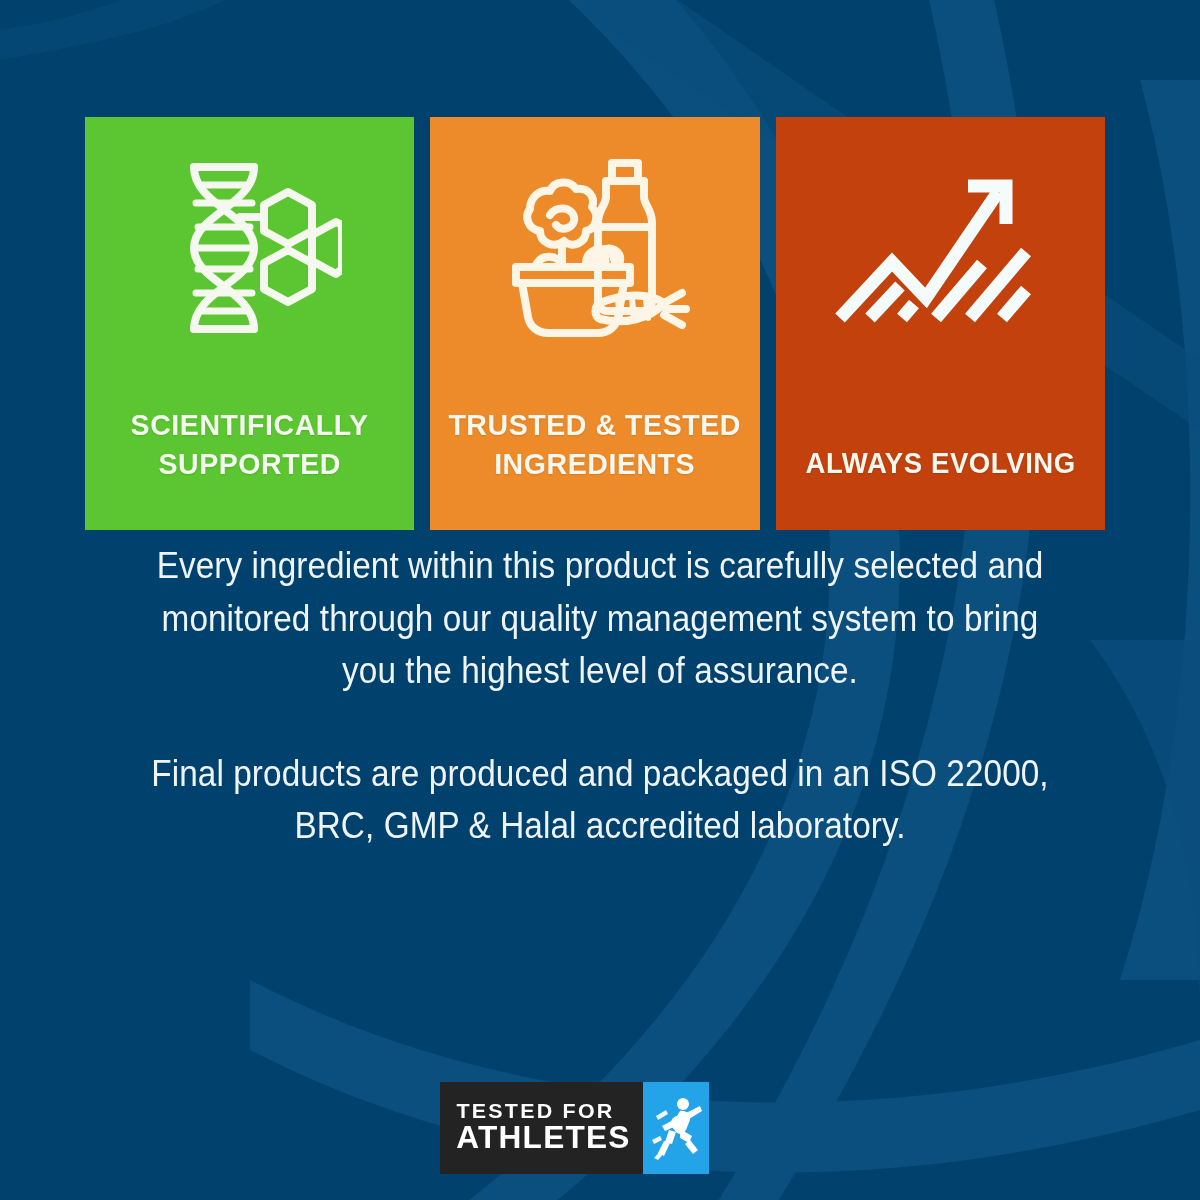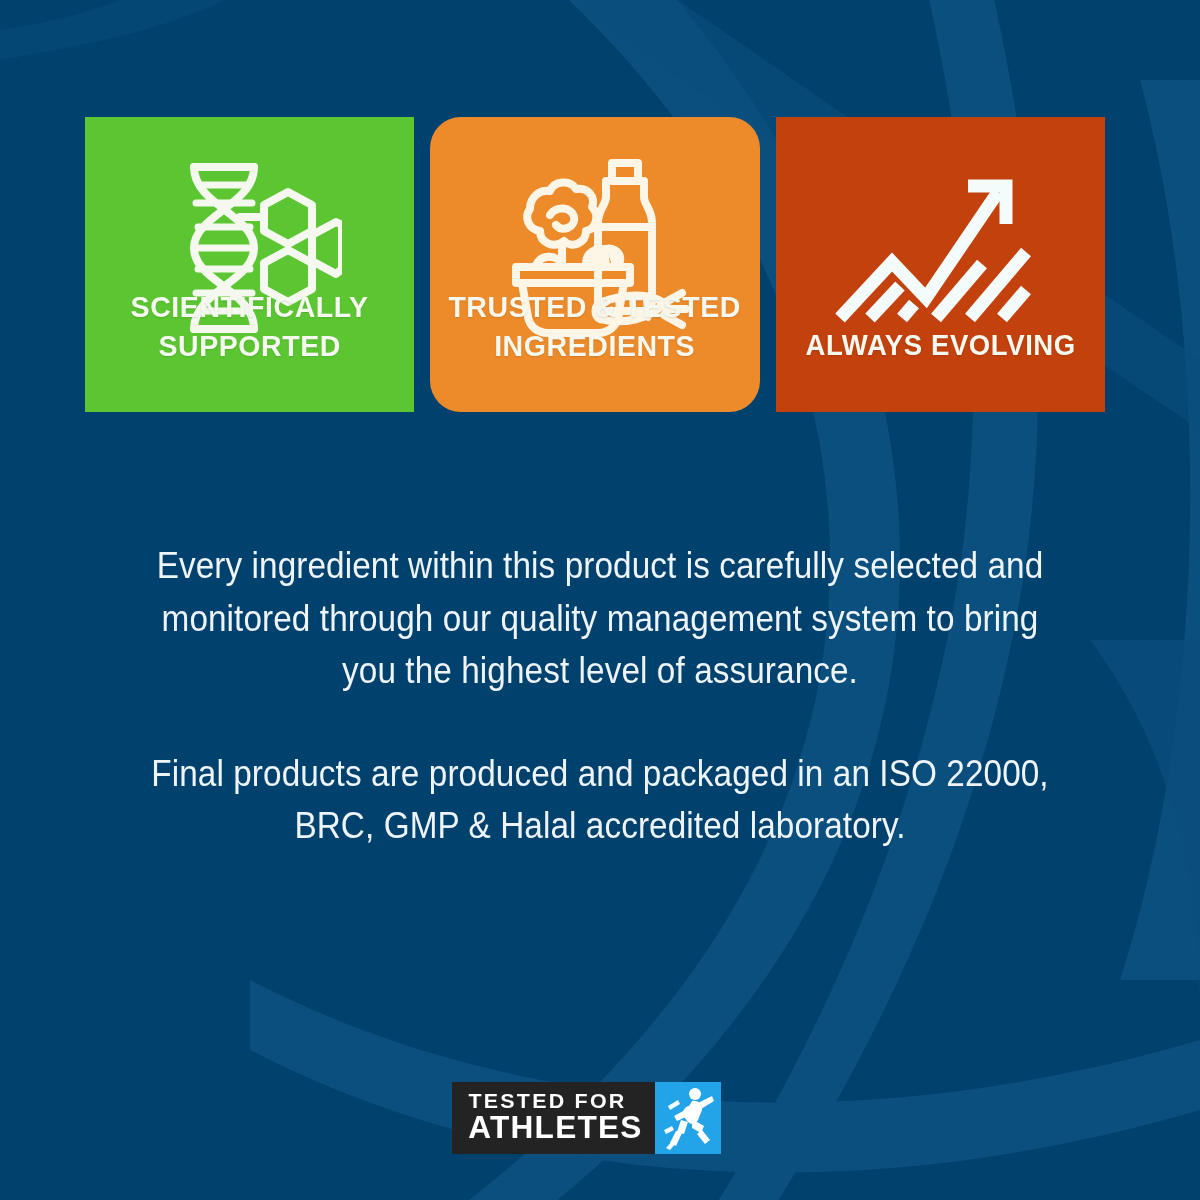--- a/index.html
+++ b/index.html
@@ -30,35 +30,35 @@
     height: 1200px;
     pointer-events: none;
   }
 
   
   .tiles {
     position: absolute;
     left: 85px;
     top: 117px;
     width: 1020px;
-    height: 295px;
+    height: 413px;
     display: flex;
     gap: 16px;
   }
   .tile {
     flex: 1 1 0;
     position: relative;
     display: flex;
     flex-direction: column;
     align-items: center;
     justify-content: flex-start;
     overflow: hidden;
   }
   .tile-green  { background: #5cc632; }
-  .tile-orange { background: #ed8b2b; border-radius: 31px; }
+  .tile-orange { background: #ed8b2b; }
   .tile-teal   { background: #c2410c; }
 
   .tile-icon {
     margin-top: 36px;
     height: 190px;
     display: flex;
     align-items: center;
     justify-content: center;
   }
   .tile-icon svg { display: block; }
@@ -98,25 +98,25 @@
   .copy p {
     margin: 0;
   }
   .copy .gap {
     height: 50px;
   }
 
   
   .badge {
     position: absolute;
-    left: 452px;
+    left: 440px;
     top: 1082px;
     display: flex;
     align-items: stretch;
-    height: 72px;
+    height: 92px;
   }
   .badge-text {
     background: #232323;
     padding: 7px 14px 8px 18px;
     display: flex;
     flex-direction: column;
     justify-content: center;
     align-items: flex-start;
   }
   .badge-line1 {

